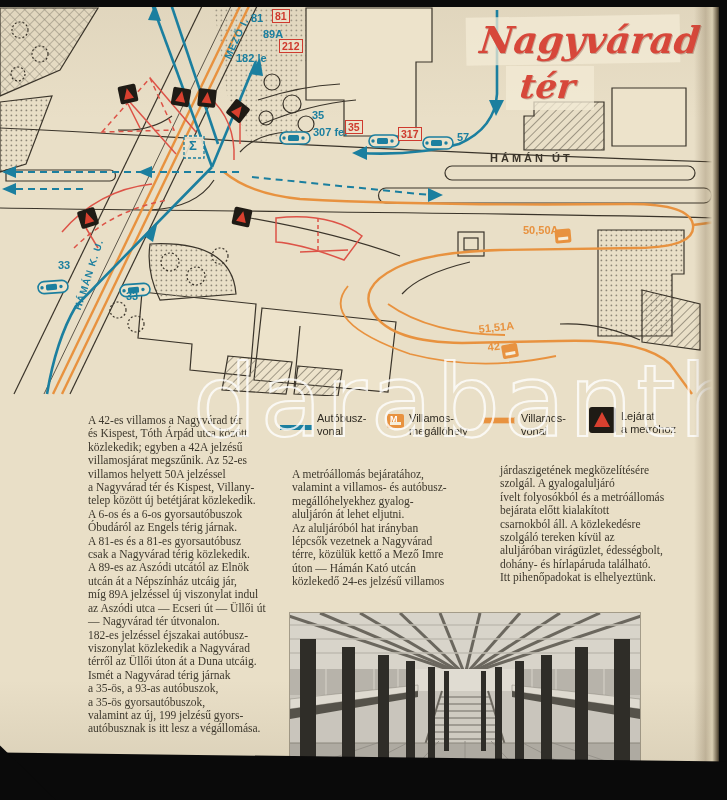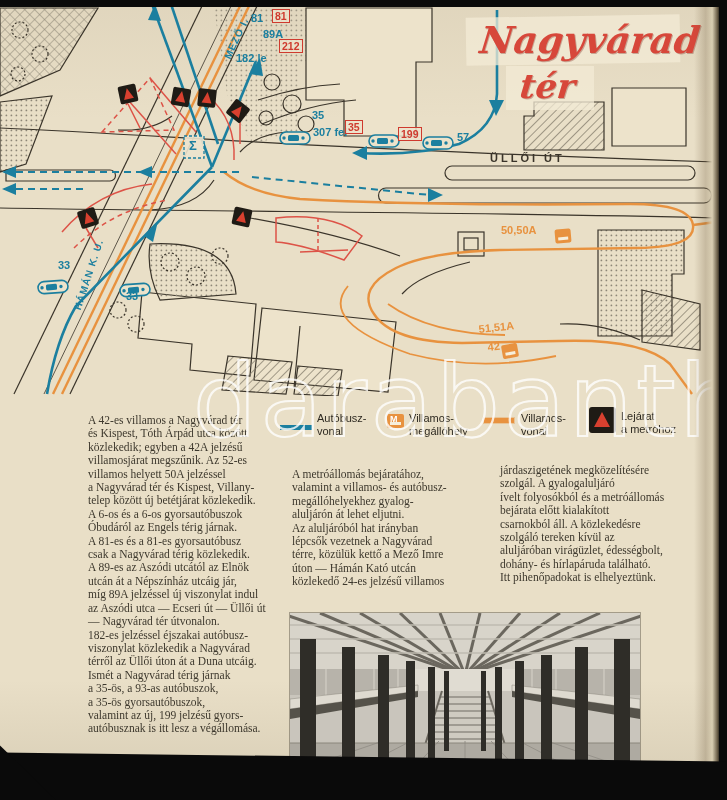--- a/index.html
+++ b/index.html
@@ -205,33 +205,33 @@
     </g>
 
     <g>
       <use href="#tramstop" transform="translate(563,232) rotate(-5)"></use>
       <use href="#tramstop" transform="translate(510,347) rotate(-10)"></use>
     </g>
   </svg>
 
   <div class="map-label lbl-rot" style="left:222px;top:56px;transform:rotate(-65deg);font-size:10px;letter-spacing:1px;">MEZŐ I.</div>
   <div class="map-label lbl-rot" style="left:72px;top:308px;transform:rotate(-72deg);font-size:10px;letter-spacing:1px;">HÁMÁN K. U.</div>
-  <div class="map-label lbl-black" style="left:490px;top:152px;">ÜLLŐI ÚT</div>
+  <div class="map-label lbl-black" style="left:490px;top:152px;">HÁMÁN ÚT</div>
 
   <div class="map-label" style="left:251px;top:12px;">81</div>
   <div class="map-label lbl-redbox" style="left:272px;top:9px;">81</div>
   <div class="map-label" style="left:263px;top:28px;">89A</div>
   <div class="map-label lbl-redbox" style="left:279px;top:39px;">212</div>
   <div class="map-label" style="left:236px;top:52px;">182 le</div>
   <div class="map-label" style="left:312px;top:109px;">35</div>
   <div class="map-label" style="left:313px;top:126px;">307 fel</div>
   <div class="map-label lbl-redbox" style="left:345px;top:120px;">35</div>
-  <div class="map-label lbl-redbox" style="left:398px;top:127px;">199</div>
+  <div class="map-label lbl-redbox" style="left:398px;top:127px;">317</div>
   <div class="map-label" style="left:457px;top:131px;">57</div>
-  <div class="map-label lbl-orange" style="left:501px;top:224px;text-align:center;">50,50A</div>
+  <div class="map-label lbl-orange" style="left:523px;top:224px;text-align:center;">50,50A</div>
   <div class="map-label lbl-orange lbl-rot" style="left:478px;top:323px;transform:rotate(-6deg);">51,51A</div>
   <div class="map-label lbl-orange lbl-rot" style="left:487px;top:341px;transform:rotate(-6deg);">42</div>
   <div class="map-label" style="left:58px;top:259px;">33</div>
   <div class="map-label" style="left:126px;top:290px;">33</div>
   <div class="map-label" style="left:189px;top:138px;font-size:13px;">Σ</div>
 
   <div class="title-patch" style="left:466px;top:16px;width:214px;height:48px;transform:rotate(-1deg);"></div>
   <div class="title-patch" style="left:506px;top:66px;width:88px;height:44px;"></div>
   <div class="map-title" style="left:480px;top:18px;font-size:37px;">Nagyvárad</div>
   <div class="map-title" style="left:520px;top:66px;font-size:34px;">tér</div>

